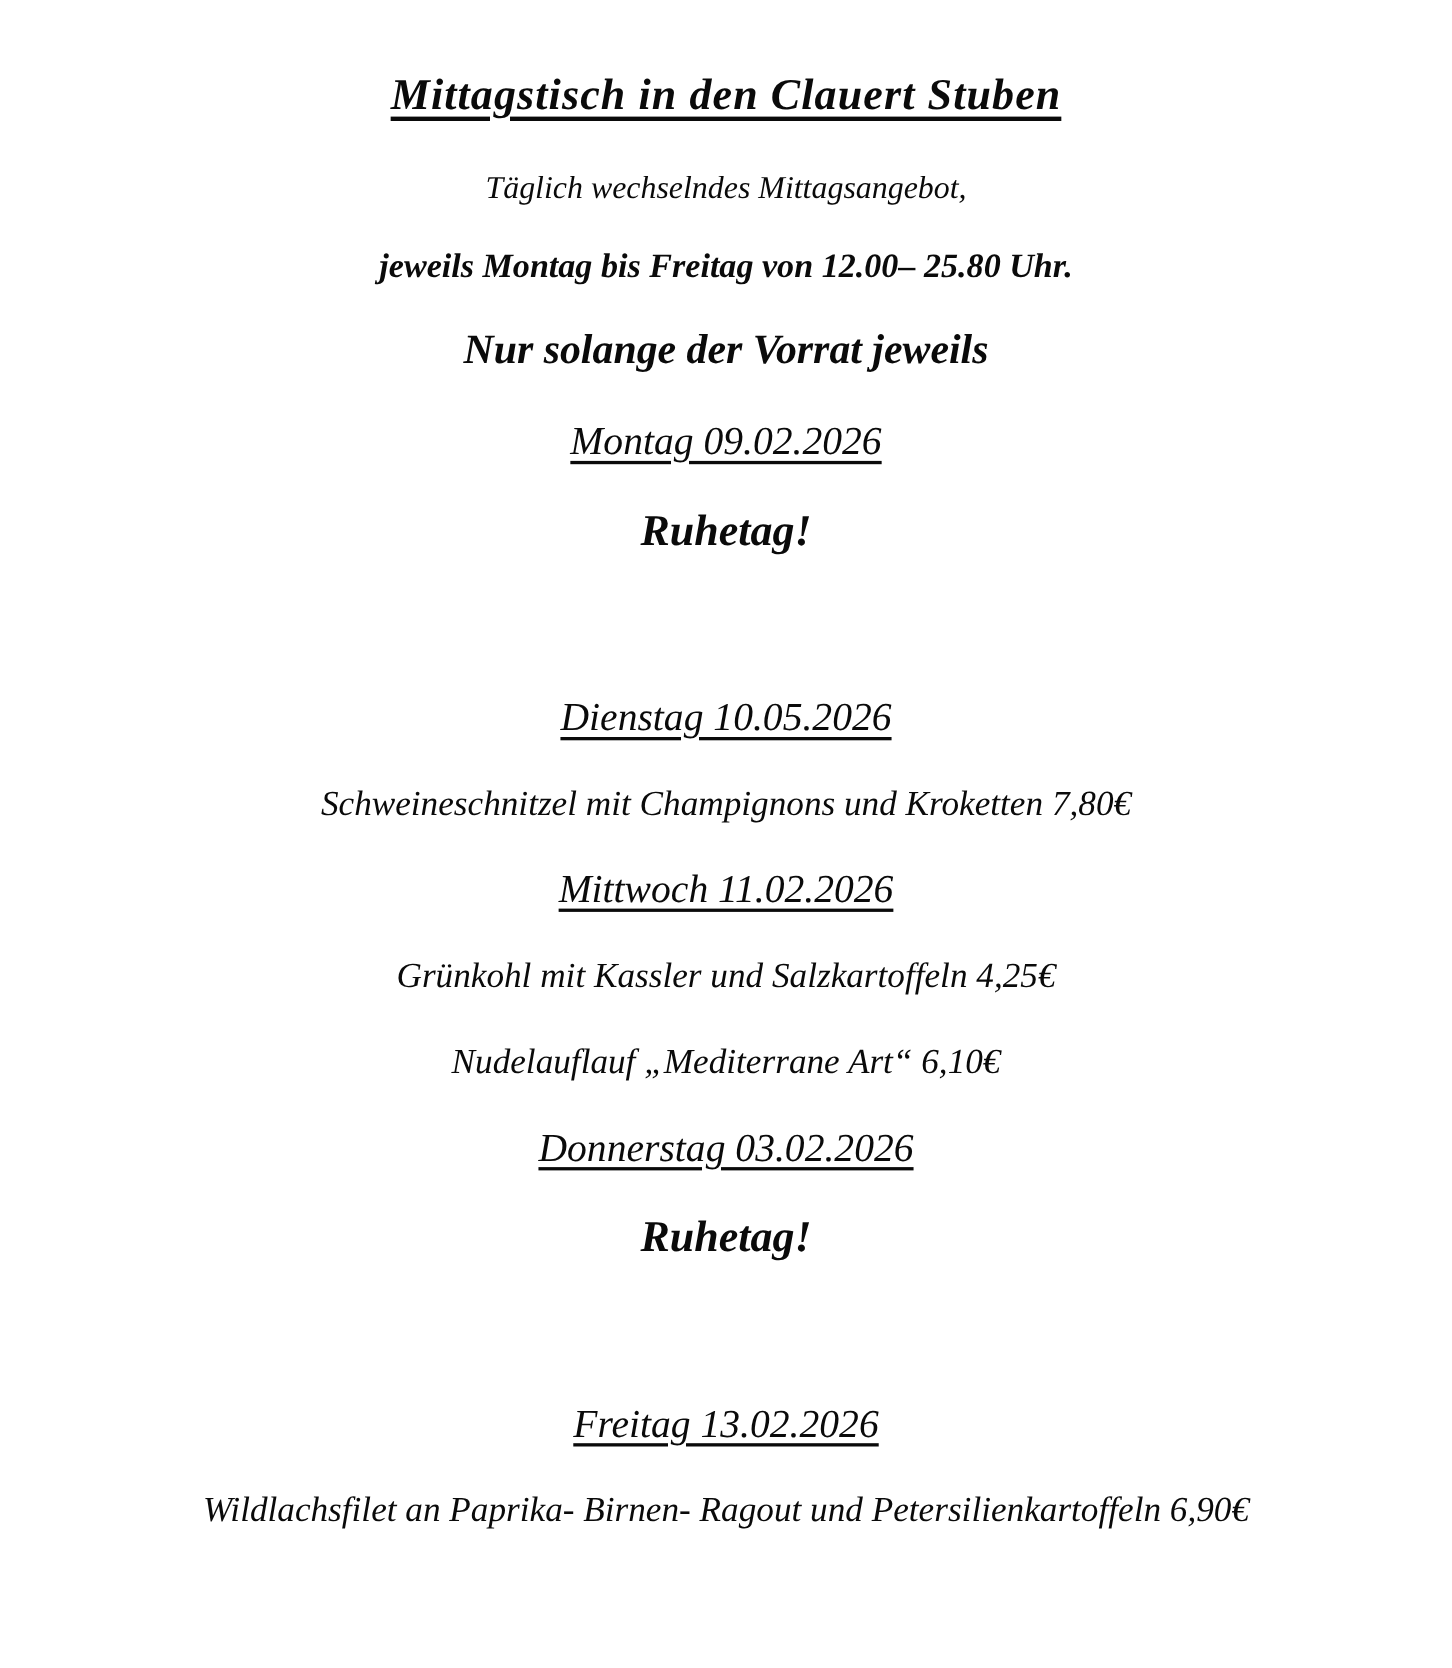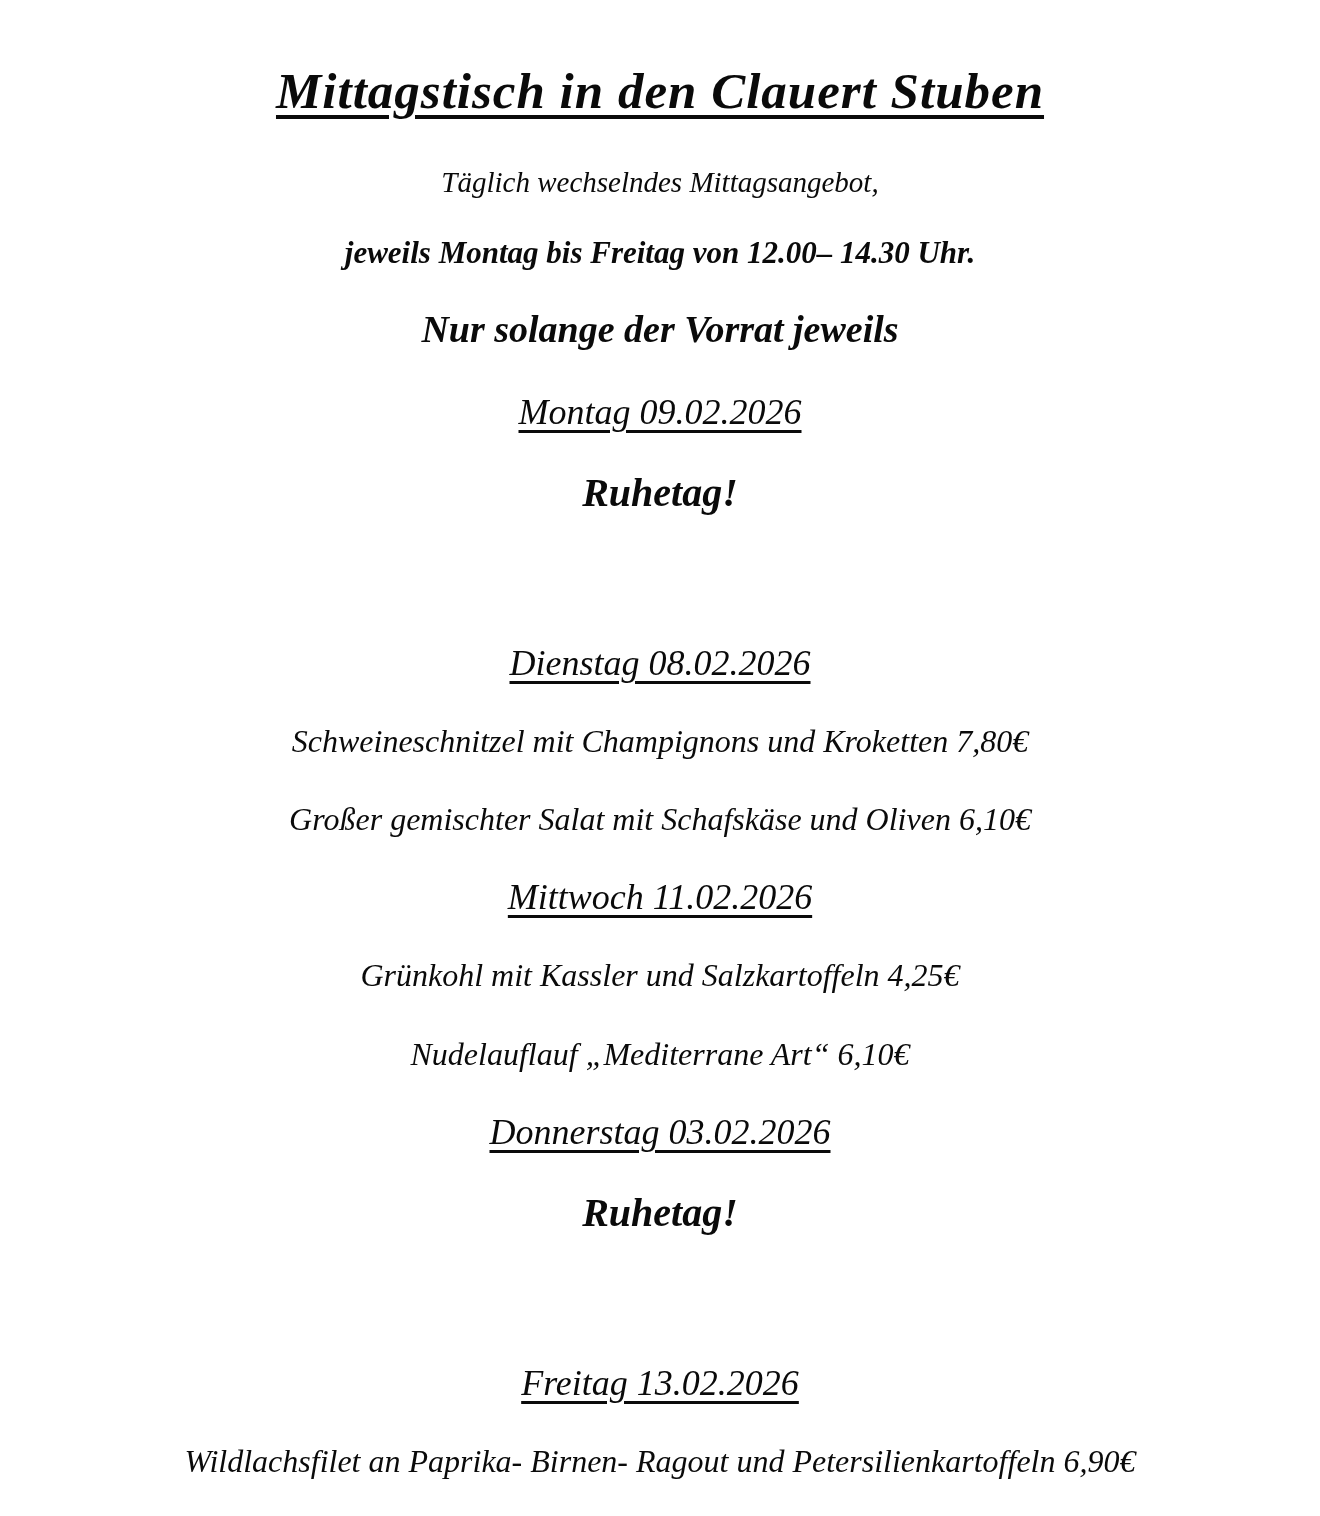--- a/index.html
+++ b/index.html
@@ -16,21 +16,21 @@
     box-sizing: border-box;
     width: 1320px;
     min-height: 1516px;
     padding: 62px 60px 48px;
     text-align: center;
     color: #0a0a0a;
     font-family: "Liberation Serif", "DejaVu Serif", serif;
     font-style: italic;
   }
   .title {
-    font-size: 51px;
+    font-size: 40px;
     font-weight: 700;
     letter-spacing: 1px;
     margin: 0 0 46px;
     text-decoration: underline;
     text-decoration-thickness: 4px;
     text-underline-offset: 7px;
   }
   .subtitle-light {
     font-size: 29px;
     font-weight: 400;
@@ -75,33 +75,32 @@
 </style>
 </head>
 <body>
 
 <div class="menu">
 
   <h1 class="title">Mittagstisch in den Clauert Stuben</h1>
 
   <p class="subtitle-light">Täglich wechselndes Mittagsangebot,</p>
 
-  <p class="subtitle-strong">jeweils Montag bis Freitag von 12.00– 14.30 Uhr.</p>
+  <p class="subtitle-strong">jeweils Montag bis Freitag von 12.00– 25.80 Uhr.</p>
 
   <p class="note">Nur solange der Vorrat jeweils</p>
 
   <section class="day-section after-gap">
     <h2 class="day-heading">Montag 09.02.2026</h2>
     <p class="closed-notice">Ruhetag!</p>
   </section>
 
   <section class="day-section">
-    <h2 class="day-heading">Dienstag 08.02.2026</h2>
+    <h2 class="day-heading">Dienstag 10.05.2026</h2>
     <p class="menu-item">Schweineschnitzel mit Champignons und Kroketten 7,80€</p>
-    <p class="menu-item">Großer gemischter Salat mit Schafskäse und Oliven 6,10€</p>
   </section>
 
   <section class="day-section">
     <h2 class="day-heading">Mittwoch 11.02.2026</h2>
     <p class="menu-item">Grünkohl mit Kassler und Salzkartoffeln 4,25€</p>
     <p class="menu-item">Nudelauflauf „Mediterrane Art“ 6,10€</p>
   </section>
 
   <section class="day-section after-gap">
     <h2 class="day-heading">Donnerstag 03.02.2026</h2>

